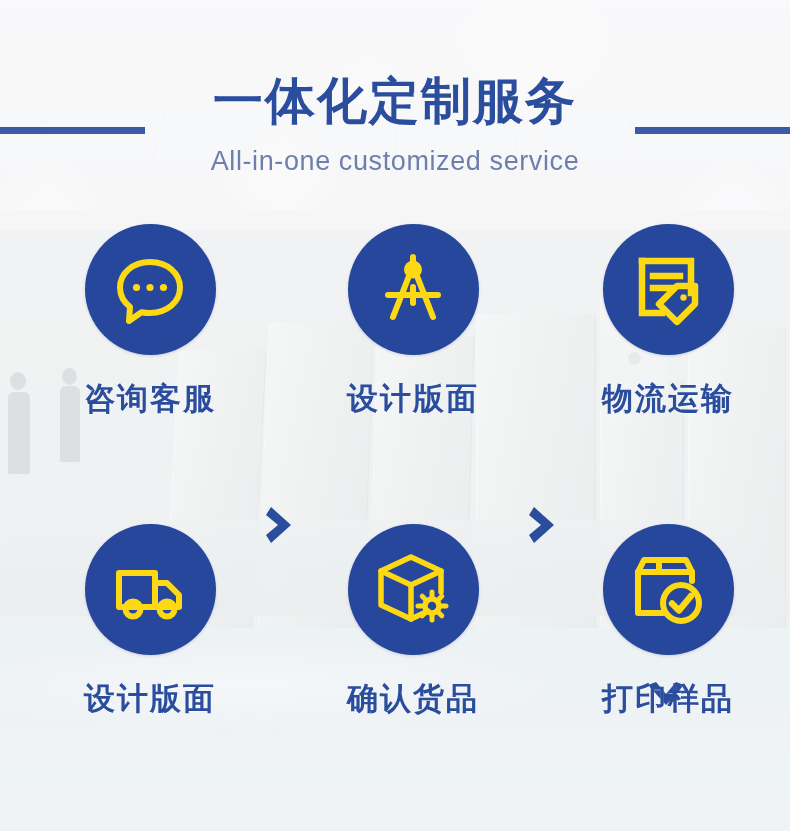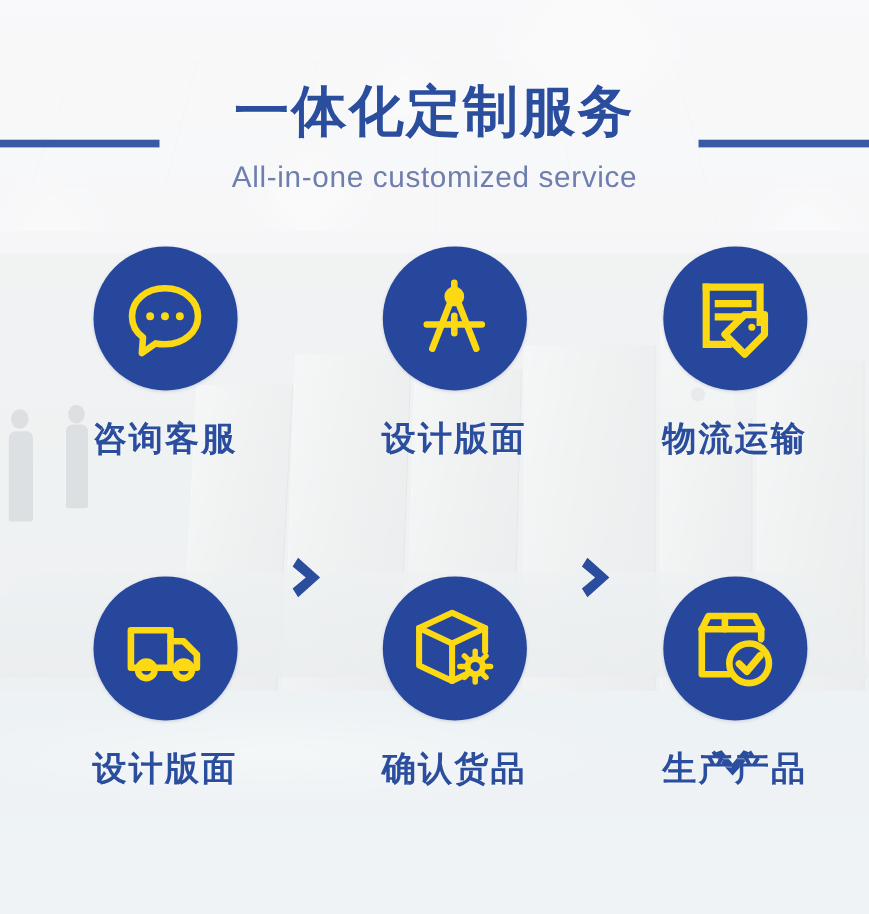--- a/index.html
+++ b/index.html
@@ -376,20 +376,20 @@
               <svg width="78" height="78" viewBox="0 0 78 78" fill="none" stroke="#FCD913" stroke-width="6" stroke-linecap="round" stroke-linejoin="round">
                 <path d="M9 21 L15 9 L57 9 L63 21 L63 30"></path>
                 <path d="M9 21 L9 62 L34 62"></path>
                 <path d="M9 21 L63 21"></path>
                 <path d="M30 9 L30 21"></path>
                 <circle cx="52" cy="52" r="18"></circle>
                 <path d="M43 52.5 L50 59.5 L62 45" stroke-width="6.5"></path>
               </svg>
             </span>
           </div>
-          <div class="step-label">生产产品</div>
+          <div class="step-label">打印样品</div>
         </div>
 
       </div>
 
     </div>
   </div>
 </div>
 
 </body></html>

